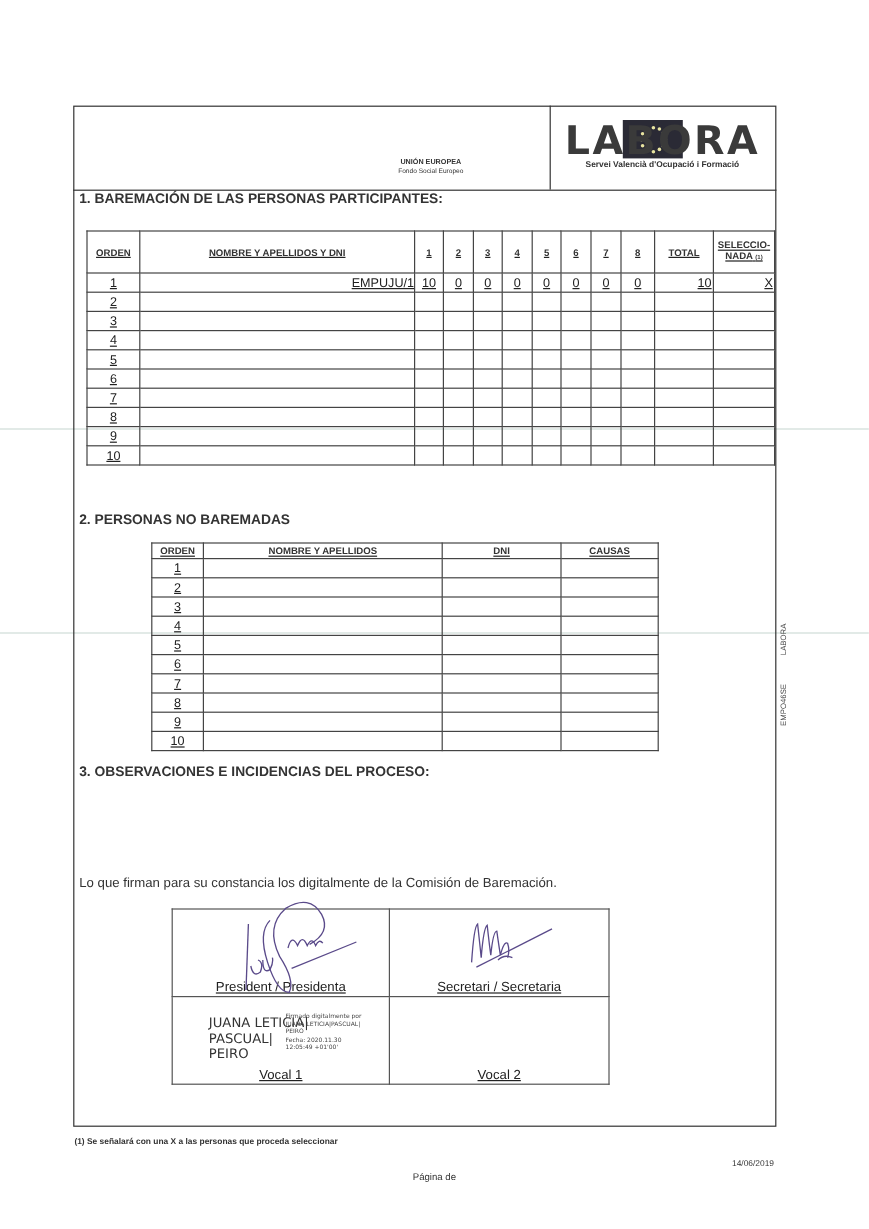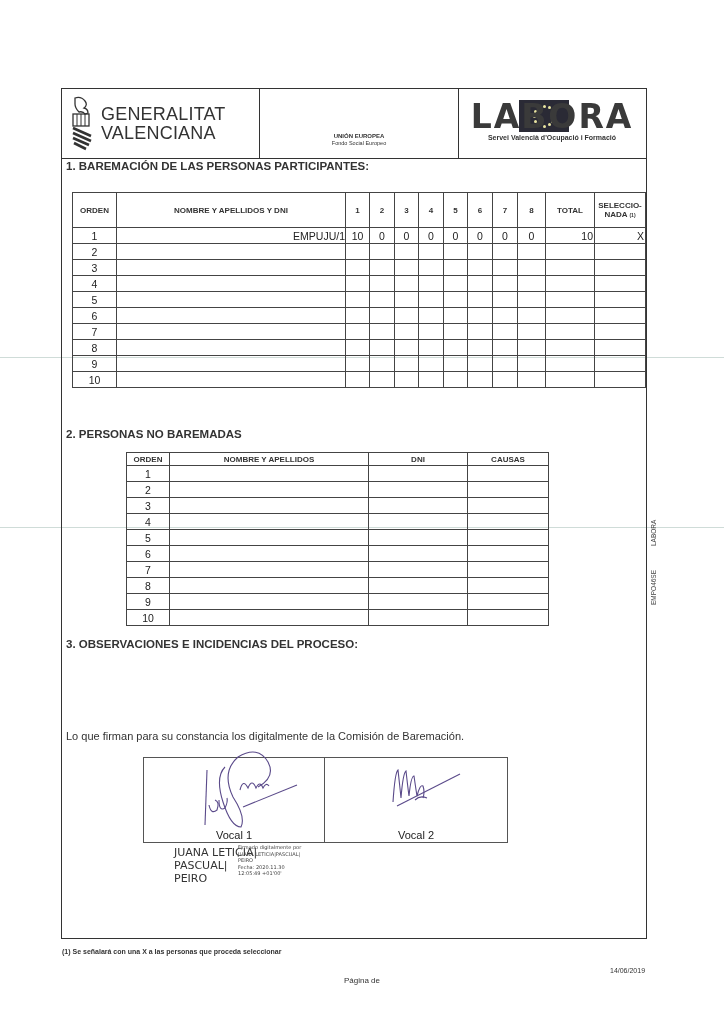--- a/index.html
+++ b/index.html
@@ -9,21 +9,21 @@
   .hdr-row{position:absolute;left:61px;top:88px;width:586px;height:71px;border-bottom:1.5px solid #333;box-sizing:border-box;}
   .hdr-cell{position:absolute;top:0;height:70px;border-right:1.5px solid #333;box-sizing:border-box;}
   .gv-title{position:absolute;left:40px;top:17px;font-size:18px;line-height:19px;color:#333;letter-spacing:0.2px;}
   .eu-flag{position:absolute;left:259px;top:12px;width:50px;height:32px;background:#2a2a35;}
   .eu-flag span{position:absolute;width:3px;height:3px;background:#e8e4a0;border-radius:50%;}
   .eu-t1{position:absolute;left:0;width:100%;top:45px;text-align:center;font-size:6px;font-weight:bold;color:#333;}
   .eu-t2{position:absolute;left:0;width:100%;top:52px;text-align:center;font-size:5.5px;color:#333;}
   .labora{position:absolute;left:0;width:100%;top:9px;text-align:center;font-size:33px;font-weight:bold;color:#3a3a3a;letter-spacing:2px;font-family:"DejaVu Sans",sans-serif;}
   .labora-sub{position:absolute;left:0;width:100%;top:46px;text-align:center;font-size:7px;font-weight:bold;color:#333;}
   .section{position:absolute;font-size:11.5px;font-weight:bold;color:#333;}
-  table{border-collapse:collapse;position:absolute;table-layout:fixed;}
+  table{border-collapse:collapse;position:absolute;table-layout:fixed;text-decoration:underline;}
   td,th{border:1px solid #444;padding:0;font-size:10.5px;overflow:hidden;white-space:nowrap;}
   th{font-size:8px;font-weight:bold;color:#333;}
   .t1 td{height:15px;}
   .num{text-align:center;}
   .left{text-align:right;padding-left:2px;}
   .right{text-align:right;padding-right:1px;}
   .t2 td{height:15px;}
   .sig td{border:1px solid #555;vertical-align:bottom;text-align:center;font-size:11px;}
   .sigimg{position:absolute;}
   .footnote{position:absolute;left:62px;top:948px;font-size:7px;font-weight:bold;color:#333;}
@@ -36,34 +36,20 @@
 </style>
 </head>
 <body>
 
 <div class="scanline" style="top:357px;"></div>
 <div class="scanline" style="top:527px;"></div>
 
 <div class="frame"></div>
 
 <div class="hdr-row">
-  <div class="hdr-cell" style="left:0;width:199px;">
-    <svg class="abs" style="left:8px;top:8px;" width="26" height="56" viewBox="0 0 26 56">
-      <path d="M6 2 q6 -2 10 3 q3 4 -1 7 q4 1 4 5 l-3 1 q-2 -3 -6 -2 q-4 -4 -4 -8 z" fill="none" stroke="#333" stroke-width="1.3"></path>
-      <rect x="4" y="18" width="16" height="12" fill="none" stroke="#333" stroke-width="1.3"></rect>
-      <line x1="8" y1="18" x2="8" y2="30" stroke="#333" stroke-width="1"></line>
-      <line x1="12" y1="18" x2="12" y2="30" stroke="#333" stroke-width="1"></line>
-      <line x1="16" y1="18" x2="16" y2="30" stroke="#333" stroke-width="1"></line>
-      <path d="M4 32 l18 8 M4 37 l18 8 M4 42 l16 7 M5 47 l12 6" stroke="#333" stroke-width="2.6"></path>
-    </svg>
-    <div class="gv-title">
-      <div>GENERALITAT</div>
-      <div>VALENCIANA</div>
-    </div>
-  </div>
   <div class="hdr-cell" style="left:199px;width:199px;">
     <div class="eu-flag" id="euflag">
         <span style="left: 33.5px; top: 14.5px;"></span>
         <span style="left: 32.1603px; top: 19.5px;"></span>
         <span style="left: 28.5px; top: 23.1603px;"></span>
         <span style="left: 23.5px; top: 24.5px;"></span>
         <span style="left: 18.5px; top: 23.1603px;"></span>
         <span style="left: 14.8397px; top: 19.5px;"></span>
         <span style="left: 13.5px; top: 14.5px;"></span>
         <span style="left: 14.8397px; top: 9.5px;"></span>
@@ -343,21 +329,29 @@
 <div class="section" style="left:66px;top:638px;">3. OBSERVACIONES E INCIDENCIAS DEL PROCESO:</div>
 
 <div class="abs" style="left:66px;top:730px;font-size:11px;color:#333;">Lo que firman para su constancia los digitalmente de la Comisión de Baremación.</div>
 
 <table class="sig" style="left:143px;top:757px;width:364px;">
   <colgroup>
       <col style="width:181px">
       <col style="width:183px">
     </colgroup>
   <tbody>
-  <tr style="height:85px;">
+      <tr style="height:73px;">
+    <td>
+          <div style="padding-bottom:1px;">President / Presidenta</div>
+        </td>
+    <td>
+          <div style="padding-bottom:1px;">Secretari / Secretaria</div>
+        </td>
+  </tr>
+  <tr style="height:73px;">
     <td style="position:relative;">
           <div style="padding-bottom:1px;">Vocal 1</div>
         </td>
     <td>
           <div style="padding-bottom:1px;">Vocal 2</div>
         </td>
   </tr>
 </tbody>
   </table>
 

